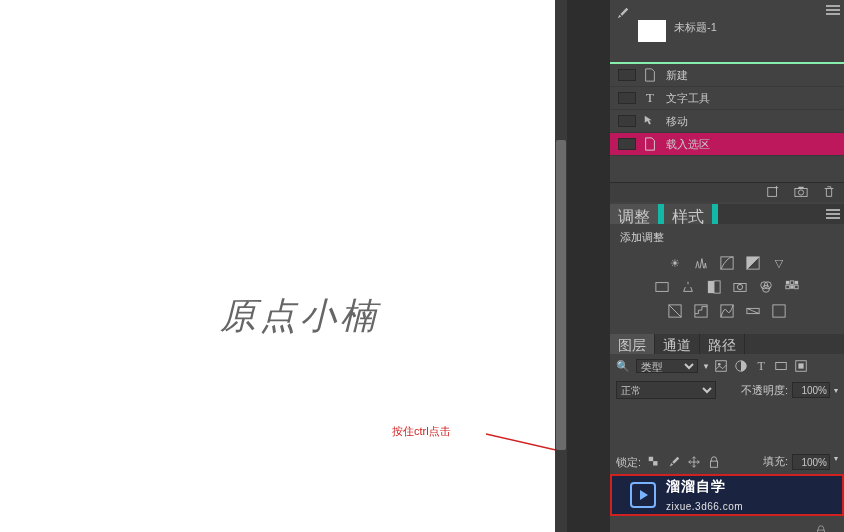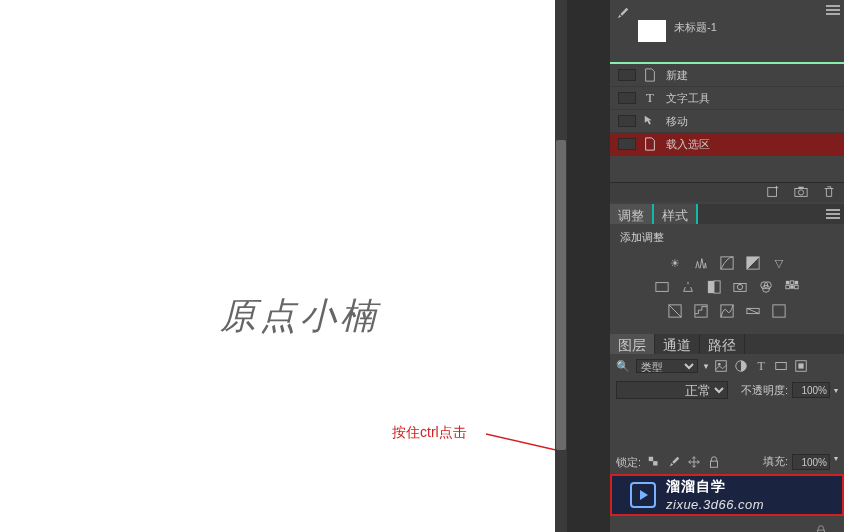--- a/index.html
+++ b/index.html
@@ -2,73 +2,73 @@
 <html><head>
   <meta charset="utf-8">
   <style>
     * { margin: 0; padding: 0; box-sizing: border-box; font-family: "Microsoft YaHei", Arial, sans-serif; }
     body { width: 844px; height: 532px; background: #fff; position: relative; overflow: hidden; }
     
     .canvas-area { position: absolute; left: 0; top: 0; width: 555px; height: 532px; background: #fff; }
     .canvas-text { position: absolute; left: 220px; top: 260px; font-size: 36px; font-family: "STKaiti", "KaiTi", cursive; color: #333; letter-spacing: 4px; font-style: italic; opacity: 0.75; margin-top: 32px; }
     .canvas-text::before { content: ""; position: absolute; inset: -2px; }
     
-    .annotation { position: absolute; color: #d02020; font-size: 14px; }
+    .annotation { position: absolute; color: #d02020; font-size: 11px; }
     .arrow { position: absolute; }
     
     .scrollbar { position: absolute; left: 555px; top: 0; width: 12px; height: 532px; background: #3a3a3a; }
     .scrollbar-thumb { position: absolute; left: 1px; top: 140px; width: 10px; height: 310px; background: #6b6b6b; border-radius: 2px; }
     
     .gutter { position: absolute; left: 567px; top: 0; width: 43px; height: 532px; background: #2d2d2d; }
     
     .panel-stack { position: absolute; left: 610px; top: 0; width: 234px; height: 532px; background: #4a4a4a; color: #c8c8c8; font-size: 11px; }
     
     .history-panel { height: 204px; background: #424242; }
     .history-header { display: flex; padding: 20px 8px; border-bottom: 2px solid #86efac; }
     .thumb-box { width: 28px; height: 22px; background: #fff; margin-right: 8px; margin-left: 20px; }
     .history-list { }
     .history-item { display: flex; align-items: center; height: 23px; padding-left: 8px; border-bottom: 1px solid #3a3a3a; }
-    .history-item.selected { background: #7f1d1d; }
+    .history-item.selected { background: #be185d; }
     .hi-check { width: 18px; height: 12px; border: 1px solid #2a2a2a; margin-right: 6px; background: #3a3a3a; }
     .hi-icon { width: 16px; height: 14px; margin-right: 8px; display: flex; align-items: center; justify-content: center; }
     .hi-label { flex: 1; }
     .history-footer { position: absolute; top: 182px; left: 0; right: 0; height: 20px; background: #3e3e3e; display: flex; justify-content: flex-end; align-items: center; padding-right: 8px; gap: 14px; border-top: 1px solid #2a2a2a; }
     
     .adj-panel { position: relative; background: #424242; }
     .adj-tabs { display: flex; height: 20px; background: #383838; }
-    .adj-tab { padding: 3px 8px; background: #4a4a4a; border-right: 2px solid #14b8a6; font-size: 13px; }
+    .adj-tab { padding: 3px 8px; background: #4a4a4a; border-right: 6px solid #14b8a6; font-size: 16px; }
     .adj-tab.active { background: #515151; }
     .adj-prompt { padding: 6px 10px; color: #d2d2d2; }
     .adj-icon-row { display: flex; justify-content: center; gap: 8px; padding: 4px 0; }
     .adj-icon { width: 18px; height: 16px; display: flex; align-items: center; justify-content: center; color: #bbb; }
     
     .layers-panel { background: #424242; }
     .lyr-tabs { display: flex; height: 20px; background: #383838; }
     .lyr-tab { padding: 3px 8px; border-right: 1px solid #2a2a2a; font-size: 14px; }
     .lyr-tab.active { background: #515151; }
     .lyr-filter-row { display: flex; align-items: center; height: 24px; padding: 0 6px; gap: 6px; background: #424242; }
     .lyr-filter-sel { background: #3a3a3a; border: 1px solid #2a2a2a; color: #c8c8c8; font-size: 11px; height: 14px; width: 62px; }
     .lyr-fico { width: 14px; height: 14px; display: flex; align-items: center; justify-content: center; color: #bbb; }
     .lyr-blend-row { display: flex; align-items: center; height: 24px; padding: 0 6px; gap: 8px; }
-    .lyr-blend-sel { background: #3a3a3a; border: 1px solid #2a2a2a; color: #c8c8c8; font-size: 13px; height: 18px; width: 112px; text-align: right; }
+    .lyr-blend-sel { background: #3a3a3a; border: 1px solid #2a2a2a; color: #c8c8c8; font-size: 10px; height: 18px; width: 100px; }
     .lyr-opacity { margin-left: auto; display: flex; align-items: center; gap: 4px; }
     .lyr-opacity input { width: 38px; height: 16px; background: #3a3a3a; border: 1px solid #2a2a2a; color: #c8c8c8; font-size: 10px; text-align: right; padding-right: 2px; }
     .lyr-lock-row { display: flex; align-items: center; height: 24px; padding: 0 6px; gap: 6px; margin-top: 48px; }
     .lyr-lock-label { }
     .lyr-lock-icons { display: flex; gap: 6px; }
     .lyr-lock-ico { width: 14px; height: 14px; display: flex; align-items: center; justify-content: center; }
     .lyr-fill { margin-left: auto; display: flex; align-items: flex-start; gap: 4px; }
     .lyr-fill input { width: 38px; height: 16px; background: #3a3a3a; border: 1px solid #2a2a2a; color: #c8c8c8; font-size: 10px; text-align: right; padding-right: 2px; }
     
     .layer-list { }
     .watermark-row { position: relative; height: 42px; outline: 2px solid #d02020; outline-offset: -2px; background: #1a2340; overflow: hidden; }
     .wm-play { position: absolute; left: 20px; top: 50%; transform: translateY(-50%); width: 26px; height: 26px; border: 2px solid #79b3ff; border-radius: 4px; display: flex; align-items: center; justify-content: center; }
     .wm-play::after { content: ""; border-left: 8px solid #79b3ff; border-top: 5px solid transparent; border-bottom: 5px solid transparent; margin-left: 2px; }
     .wm-text { position: absolute; left: 56px; top: 4px; color: #fff; font-size: 14px; font-weight: bold; letter-spacing: 1px; }
-    .wm-sub { position: absolute; left: 56px; bottom: 4px; color: #e0e0e0; font-size: 13px; letter-spacing: 0.5px; font-style: italic; }
+    .wm-sub { position: absolute; left: 56px; bottom: 4px; color: #e0e0e0; font-size: 10px; letter-spacing: 0.5px; }
     .layer-row2 { height: 30px; display: flex; align-items: center; justify-content: flex-end; padding: 0 16px; border-bottom: 1px solid #323232; background: #424242; }
     
     .panel-menu { position: absolute; right: 4px; width: 14px; height: 12px; display: flex; flex-direction: column; justify-content: space-around; }
     .panel-menu span { height: 2px; background: #aaa; }
     
     .ico-svg { width: 14px; height: 14px; fill: #bbb; }
     
     .brush-icon { position: absolute; left: 616px; top: 4px; width: 14px; height: 14px; }
     .brush-icon svg { fill: #bbb; }
   </style>

